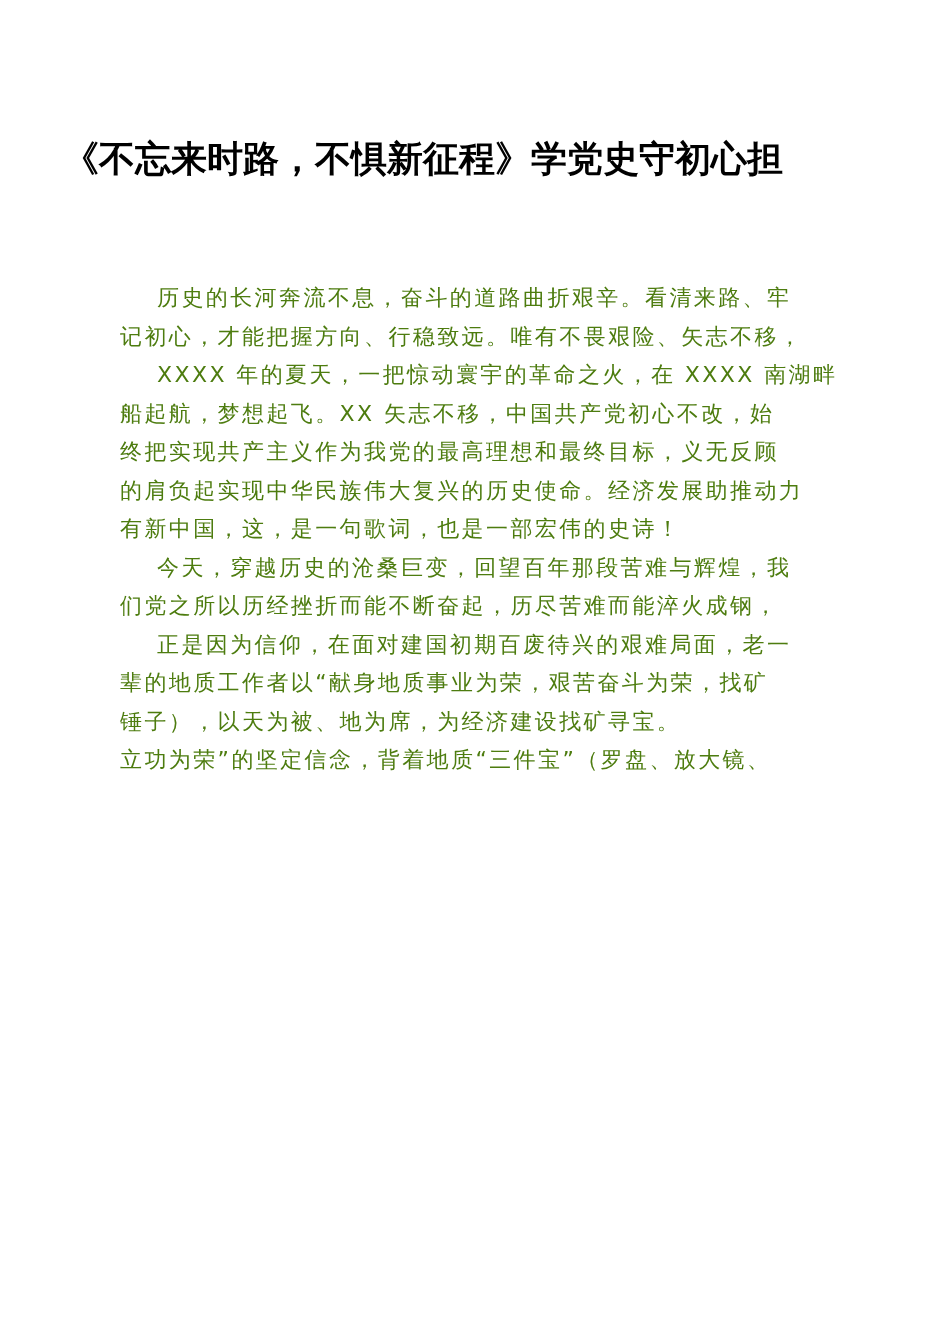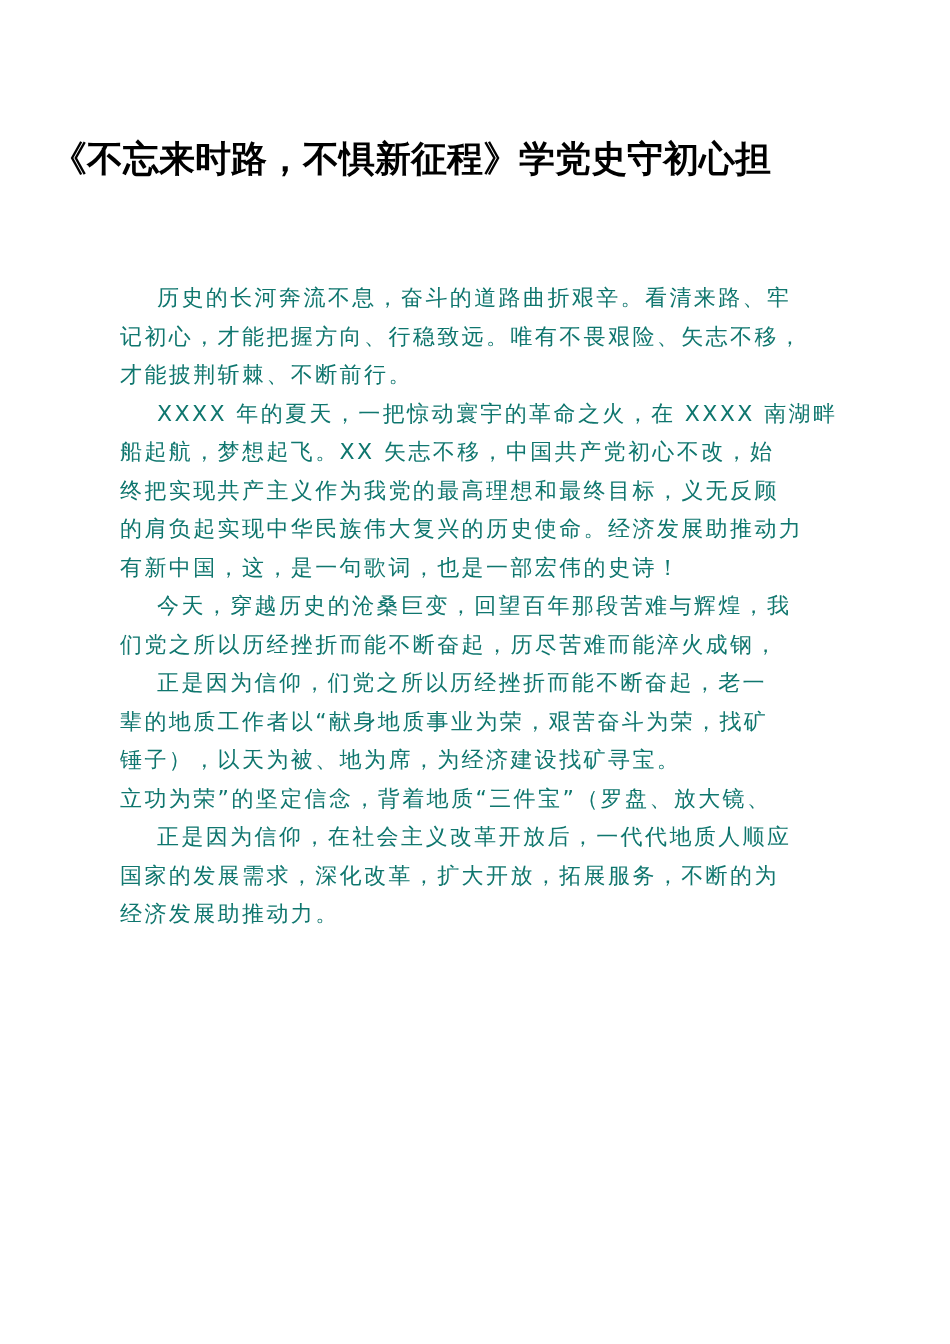--- a/index.html
+++ b/index.html
@@ -16,21 +16,21 @@
     }
     .page {
       position: absolute;
       left: 0; top: 0;
       width: 950px;
       height: 1344px;
       background: #ffffff;
     }
     .title {
       position: absolute;
-      left: 0;
+      left: 12px;
       top: 134px;
       width: 822px;
       text-align: center;
       font-family: "DejaVu Serif", "Liberation Serif", serif;
       font-weight: bold;
       font-size: 36px;
       line-height: 48px;
       color: #000000;
       letter-spacing: 0px;
     }
@@ -38,21 +38,21 @@
       display: block;
       white-space: nowrap;
     }
     .body {
       position: absolute;
       left: 120px;
       top: 282px;
       width: 720px;
       font-family: "DejaVu Sans", "Liberation Sans", sans-serif;
       font-size: 22px;
-      color: #0f766e;
+      color: #4d7c0f;
     }
     .line {
       display: block;
       height: 38.5px;
       line-height: 32px;
       white-space: nowrap;
       letter-spacing: 2.4px;
     }
     .line.indent {
       padding-left: 37px;
@@ -65,43 +65,37 @@
 
   <div class="title">
     <span class="title-line">《不忘来时路，不惧新征程》学党史守初心担</span>
   </div>
 
   <div class="body">
 
     <div>
       <span class="line indent">历史的长河奔流不息，奋斗的道路曲折艰辛。看清来路、牢</span>
       <span class="line">记初心，才能把握方向、行稳致远。唯有不畏艰险、矢志不移，</span>
-      <span class="line">才能披荆斩棘、不断前行。</span>
     </div>
 
     <div>
       <span class="line indent">XXXX 年的夏天，一把惊动寰宇的革命之火，在 XXXX 南湖畔</span>
       <span class="line">船起航，梦想起飞。XX 矢志不移，中国共产党初心不改，始</span>
       <span class="line">终把实现共产主义作为我党的最高理想和最终目标，义无反顾</span>
       <span class="line">的肩负起实现中华民族伟大复兴的历史使命。经济发展助推动力</span>
       <span class="line">有新中国，这，是一句歌词，也是一部宏伟的史诗！</span>
     </div>
 
     <div>
       <span class="line indent">今天，穿越历史的沧桑巨变，回望百年那段苦难与辉煌，我</span>
       <span class="line">们党之所以历经挫折而能不断奋起，历尽苦难而能淬火成钢，</span>
     </div>
 
     <div>
-      <span class="line indent">正是因为信仰，们党之所以历经挫折而能不断奋起，老一</span>
+      <span class="line indent">正是因为信仰，在面对建国初期百废待兴的艰难局面，老一</span>
       <span class="line">辈的地质工作者以“献身地质事业为荣，艰苦奋斗为荣，找矿</span>
       <span class="line">锤子），以天为被、地为席，为经济建设找矿寻宝。</span>
       <span class="line">立功为荣”的坚定信念，背着地质“三件宝”（罗盘、放大镜、</span>
     </div>
 
-    <div>
-      <span class="line indent">正是因为信仰，在社会主义改革开放后，一代代地质人顺应</span>
-      <span class="line">国家的发展需求，深化改革，扩大开放，拓展服务，不断的为</span>
-      <span class="line">经济发展助推动力。</span>
-    </div>
 
   </div>
 </div>
 
 </body></html>

